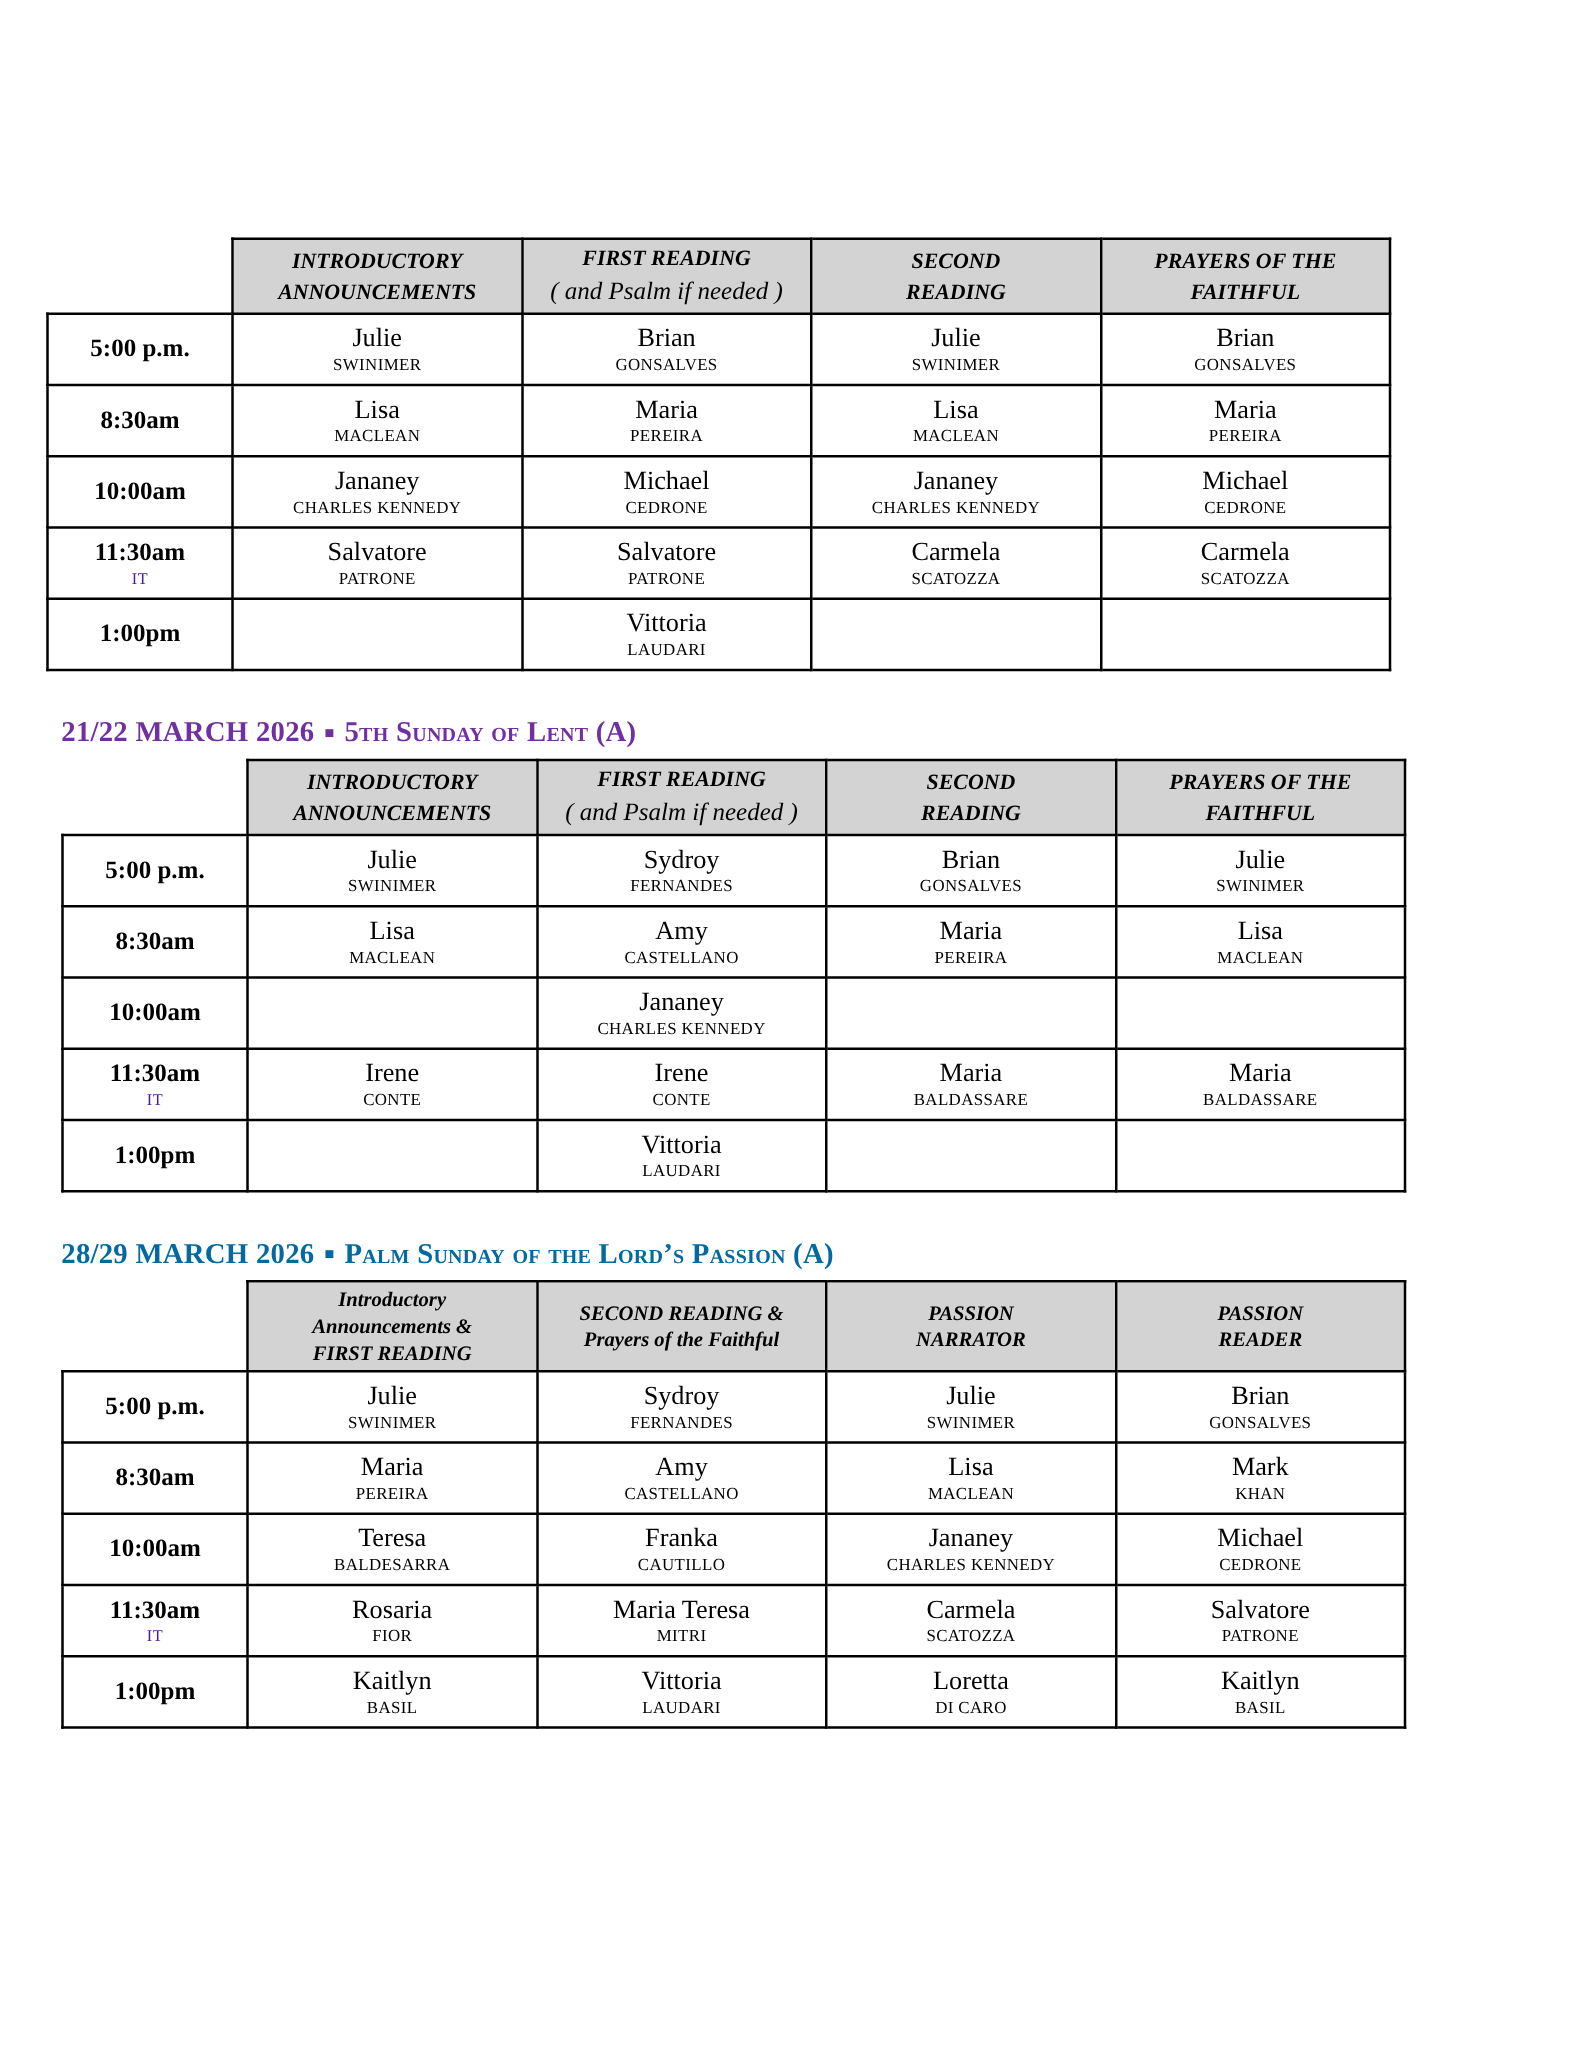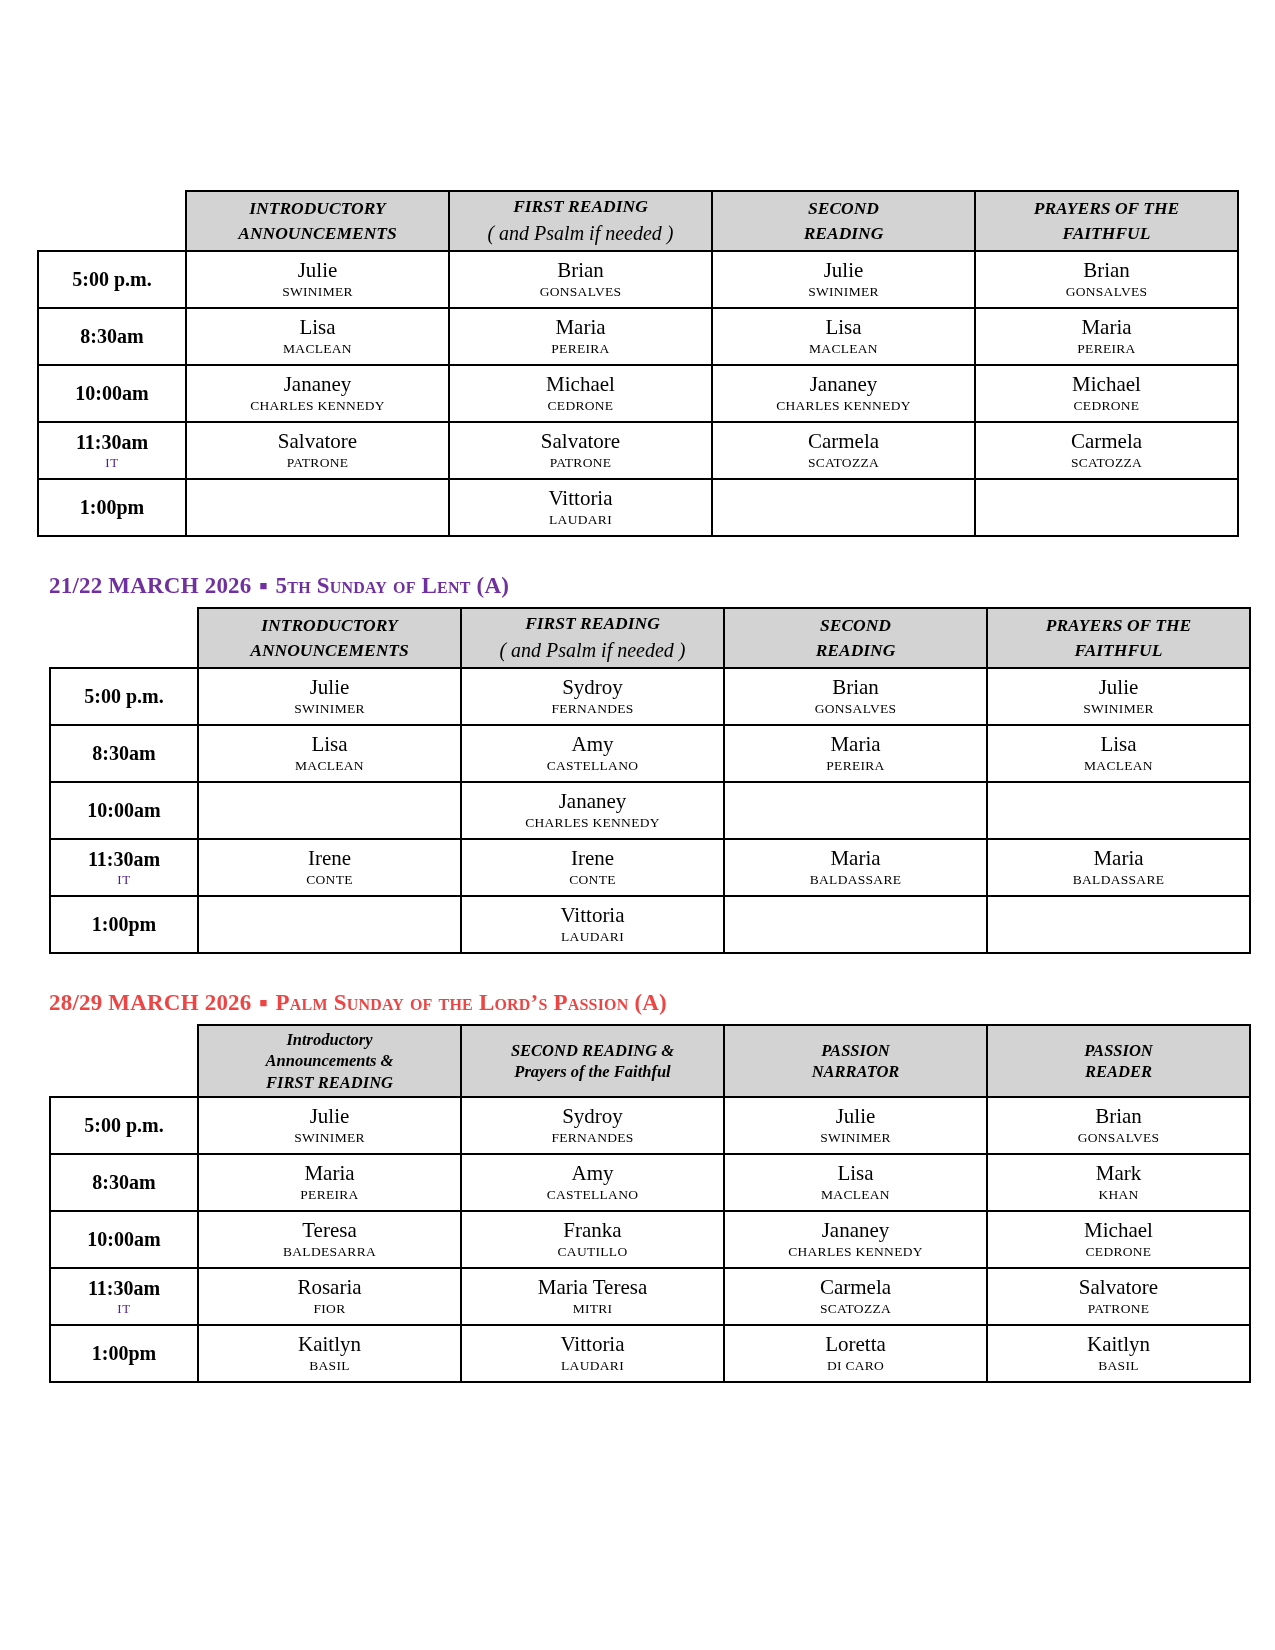--- a/index.html
+++ b/index.html
@@ -26,21 +26,21 @@
   .t-event { font-variant: small-caps; }
   .t-sep {
     display: inline-block;
     font-size: 13px;
     vertical-align: 3px;
     margin: 0 8px;
   }
   table.schedule {
     border-collapse: collapse;
     table-layout: fixed;
-    width: 1202px;
+    width: 1076px;
   }
   col.col-time { width: 148px; }
   .schedule th, .schedule td {
     border: 2px solid #000000;
     text-align: center;
     vertical-align: middle;
     padding: 2px 4px;
     box-sizing: border-box;
     overflow: hidden;
   }
@@ -332,21 +332,21 @@
               <div class="last">LAUDARI</div>
             </td>
             <td></td>
             <td></td>
           </tr>
         </tbody>
     </table>
   </section>
 
   <section class="section">
-    <h2 class="section-title" style="color: #ef4444;">
+    <h2 class="section-title" style="color: #0369a1;">
       <span class="t-date">28/29 MARCH 2026</span><span class="t-sep">■</span><span class="t-event">Palm Sunday of the Lord’s Passion (A)</span>
     </h2>
     <table class="schedule tall-head">
       <colgroup>
           <col class="col-time">
           <col>
           <col>
           <col>
           <col>
         </colgroup>

